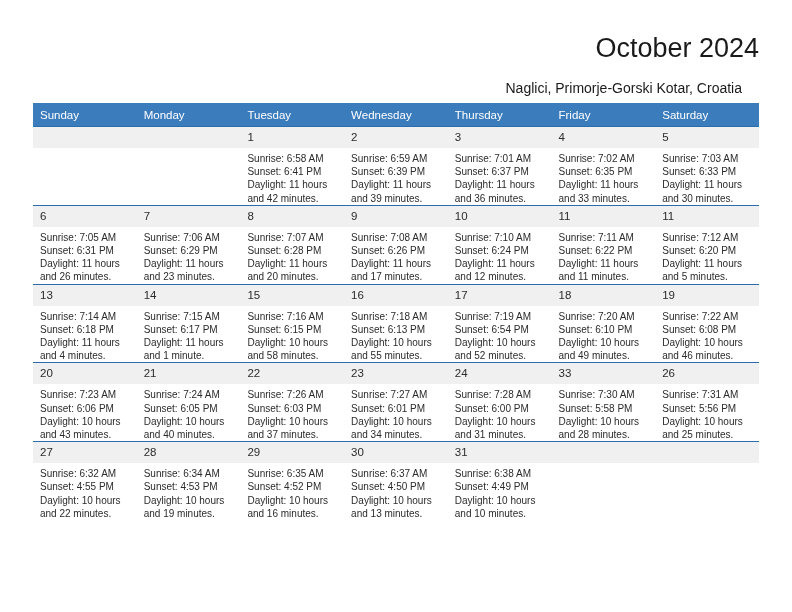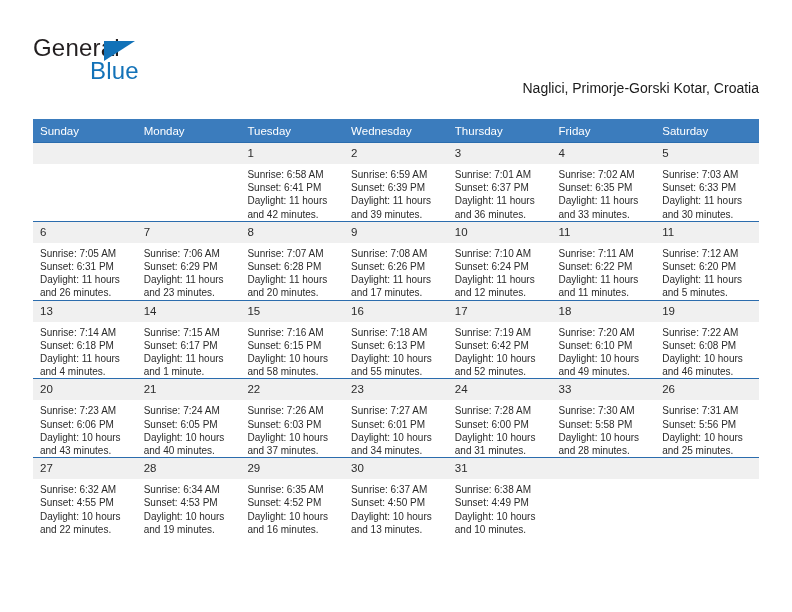--- a/index.html
+++ b/index.html
@@ -35,32 +35,31 @@
     position:absolute;left:57px;top:23px;
     font-size:24px;color:#1272b8;line-height:24px;
     letter-spacing:.2px;
   }
   .title{
     position:absolute;right:33px;top:33px;
     font-size:27px;color:#1a1a1a;text-align:right;
     white-space:nowrap;
   }
   .subtitle{
-    position:absolute;right:33px;top:80px;
+    position:absolute;right:50px;top:80px;
     font-size:14px;color:#1a1a1a;text-align:right;
     white-space:nowrap;
   }
 
   
   .cal{
     position:absolute;left:33px;top:103px;
     width:726px;
     border-collapse:collapse;
     table-layout:fixed;
-    margin-top:16px;
   }
   .cal th{
     background:#3b7cbd;
     color:#ffffff;
     font-size:11.5px;
     font-weight:normal;
     text-align:left;
     padding:5px 0 5px 7px;
     height:13px;
     border:0;
@@ -93,26 +92,22 @@
   }
   .info span{display:block;white-space:nowrap;}
 </style>
 </head>
 <body>
 
 <div class="page">
 
   <div class="top">
 
-    <div class="logo">
-      <span class="logo-general">General</span>
-      <span class="logo-tri"></span>
-      <span class="logo-blue">Blue</span>
-    </div>
-
+
+    <div class="title">October 2024</div>
     <div class="subtitle">Naglici, Primorje-Gorski Kotar, Croatia</div>
   </div>
 
   <table class="cal">
     <thead>
       <tr>
         <th>Sunday</th>
         <th>Monday</th>
         <th>Tuesday</th>
         <th>Wednesday</th>
@@ -274,21 +269,21 @@
               <span>Sunrise: 7:18 AM</span>
               <span>Sunset: 6:13 PM</span>
               <span>Daylight: 10 hours</span>
               <span>and 55 minutes.</span>
             </span>
           </td>
           <td>
             <span class="daynum">17</span>
             <span class="info">
               <span>Sunrise: 7:19 AM</span>
-              <span>Sunset: 6:42 PM</span>
+              <span>Sunset: 6:54 PM</span>
               <span>Daylight: 10 hours</span>
               <span>and 52 minutes.</span>
             </span>
           </td>
           <td>
             <span class="daynum">18</span>
             <span class="info">
               <span>Sunrise: 7:20 AM</span>
               <span>Sunset: 6:10 PM</span>
               <span>Daylight: 10 hours</span>

